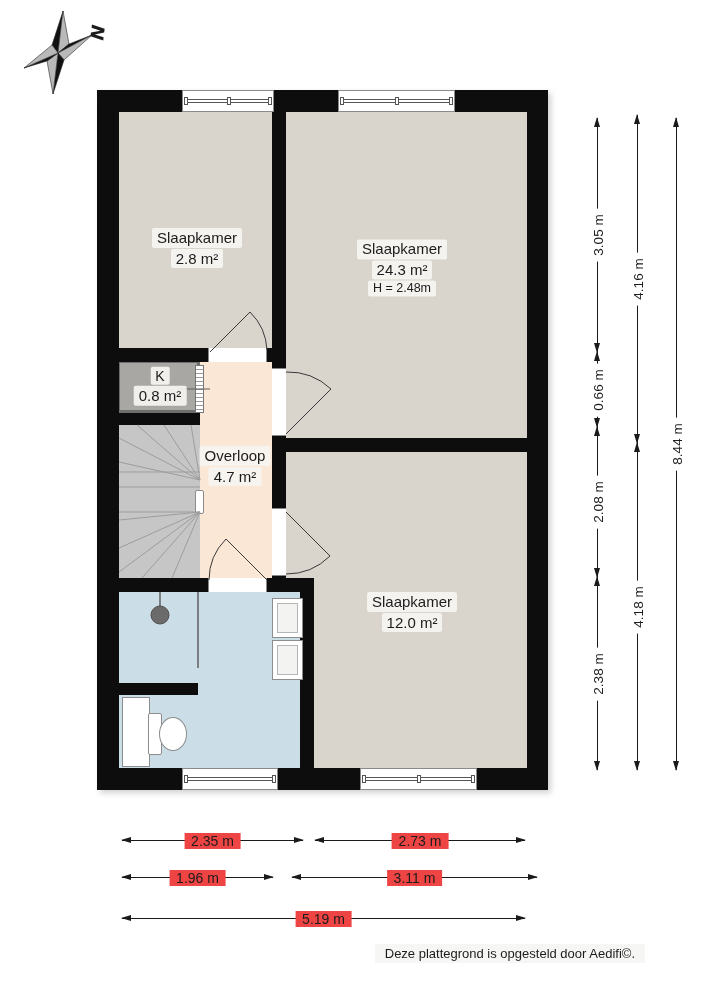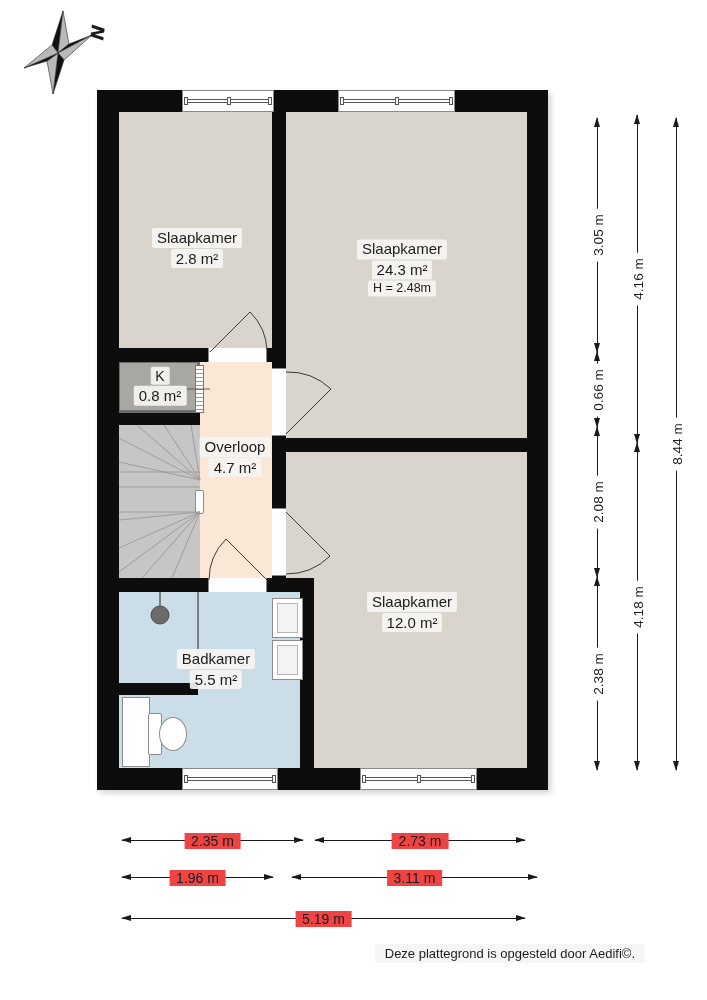--- a/index.html
+++ b/index.html
@@ -173,27 +173,23 @@
     </div>
     <div class="rlabel" style="left:305px;top:178px;">
       <span class="rname">Slaapkamer</span>
       <span class="rarea">24.3 m²</span>
       <span class="rsub">H = 2.48m</span>
     </div>
     <div class="rlabel" style="left:63px;top:296px;">
       <span class="rname" style="font-size:14px;">K</span>
       <span class="rarea">0.8 m²</span>
     </div>
-    <div class="rlabel" style="left:138px;top:367px;">
+    <div class="rlabel" style="left:138px;top:376px;">
       <span class="rname">Overloop</span>
       <span class="rarea">4.7 m²</span>
-    </div>
-    <div class="rlabel" style="left:119px;top:579px;">
-      <span class="rname">Badkamer</span>
-      <span class="rarea">5.5 m²</span>
     </div>
     <div class="rlabel" style="left:315px;top:522px;">
       <span class="rname">Slaapkamer</span>
       <span class="rarea">12.0 m²</span>
     </div>
   </div>
 
   <div class="vdim" style="left:597px;top:118px;height:234px;">
       <span>3.05 m</span>
     </div>

